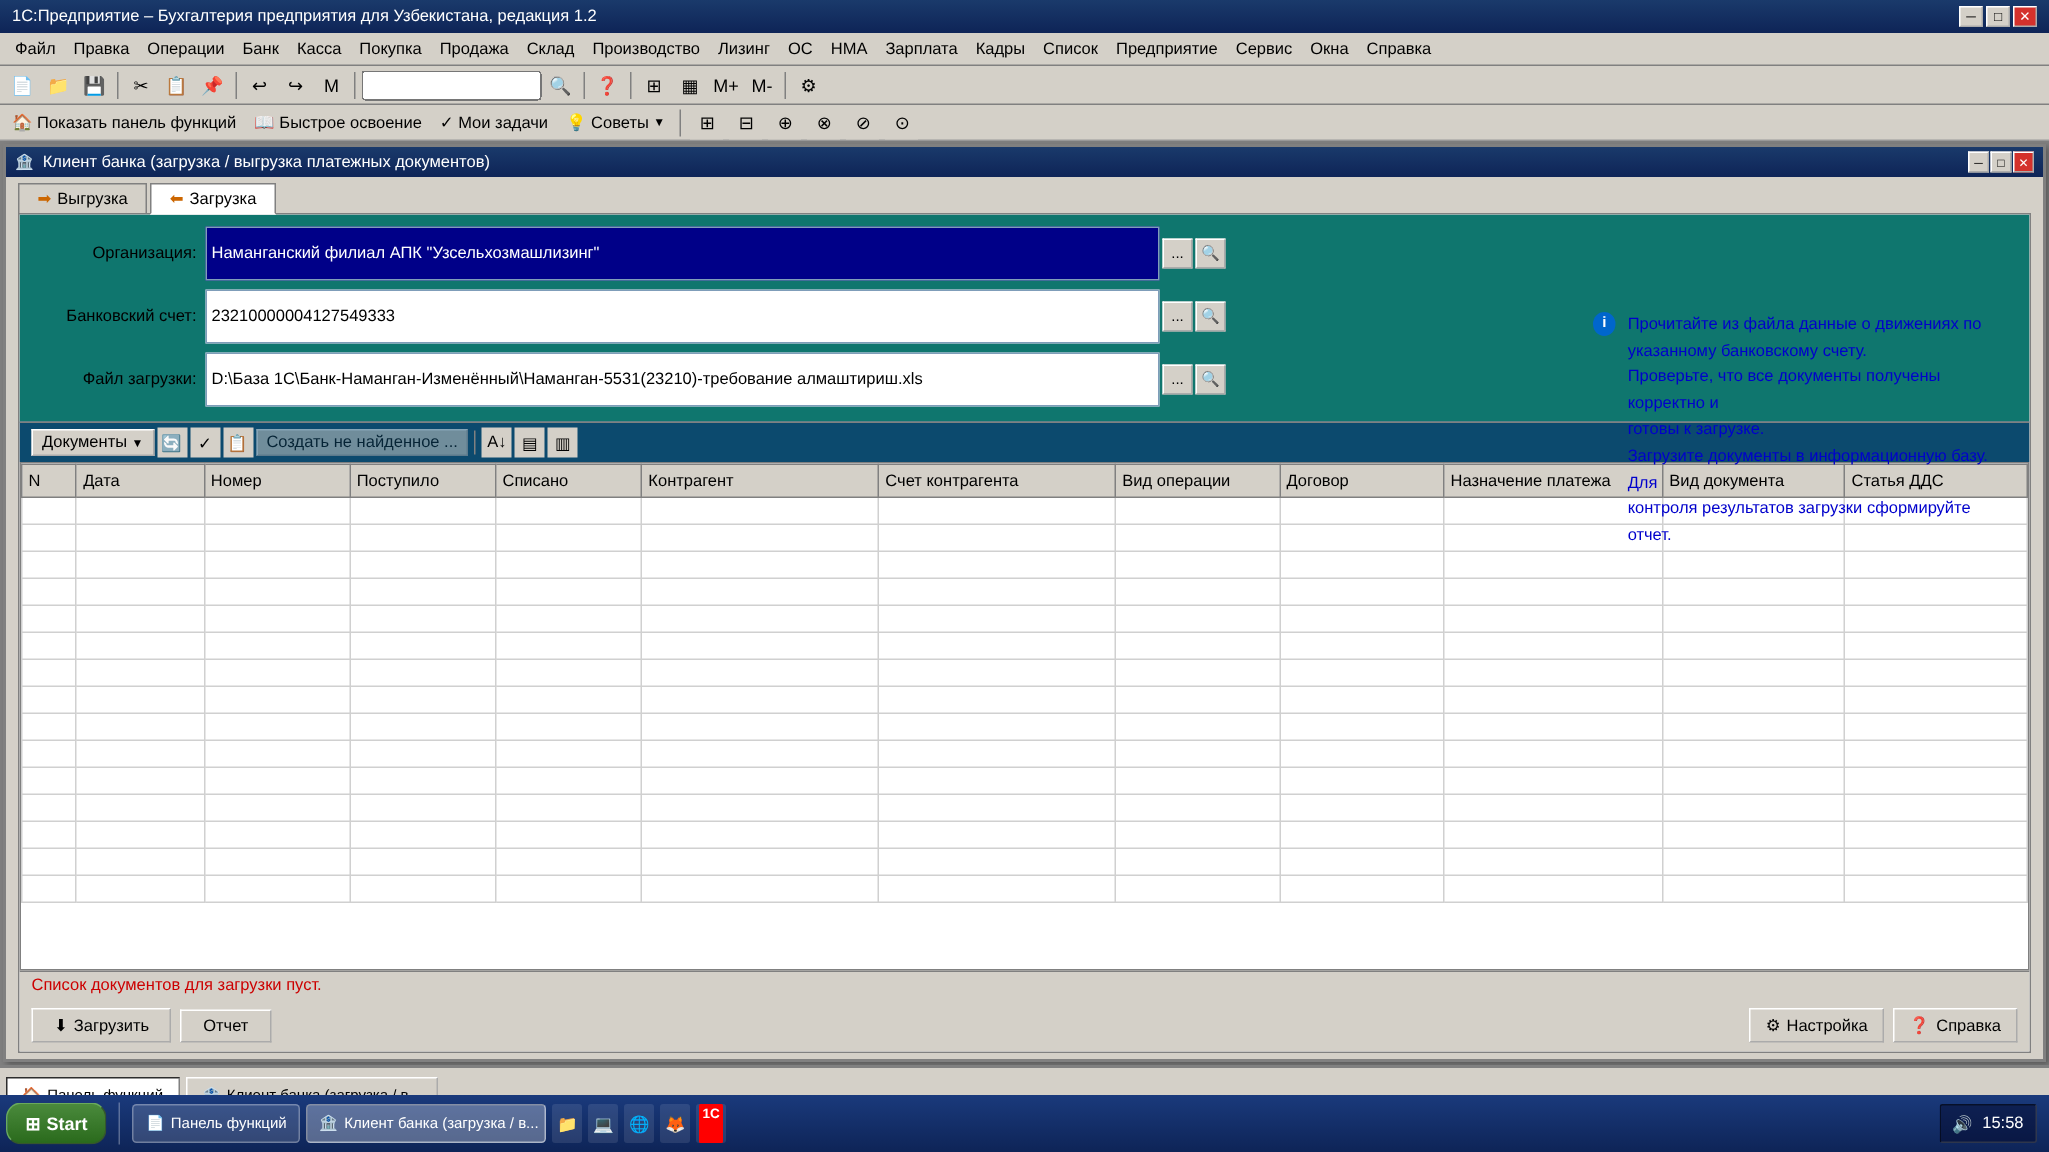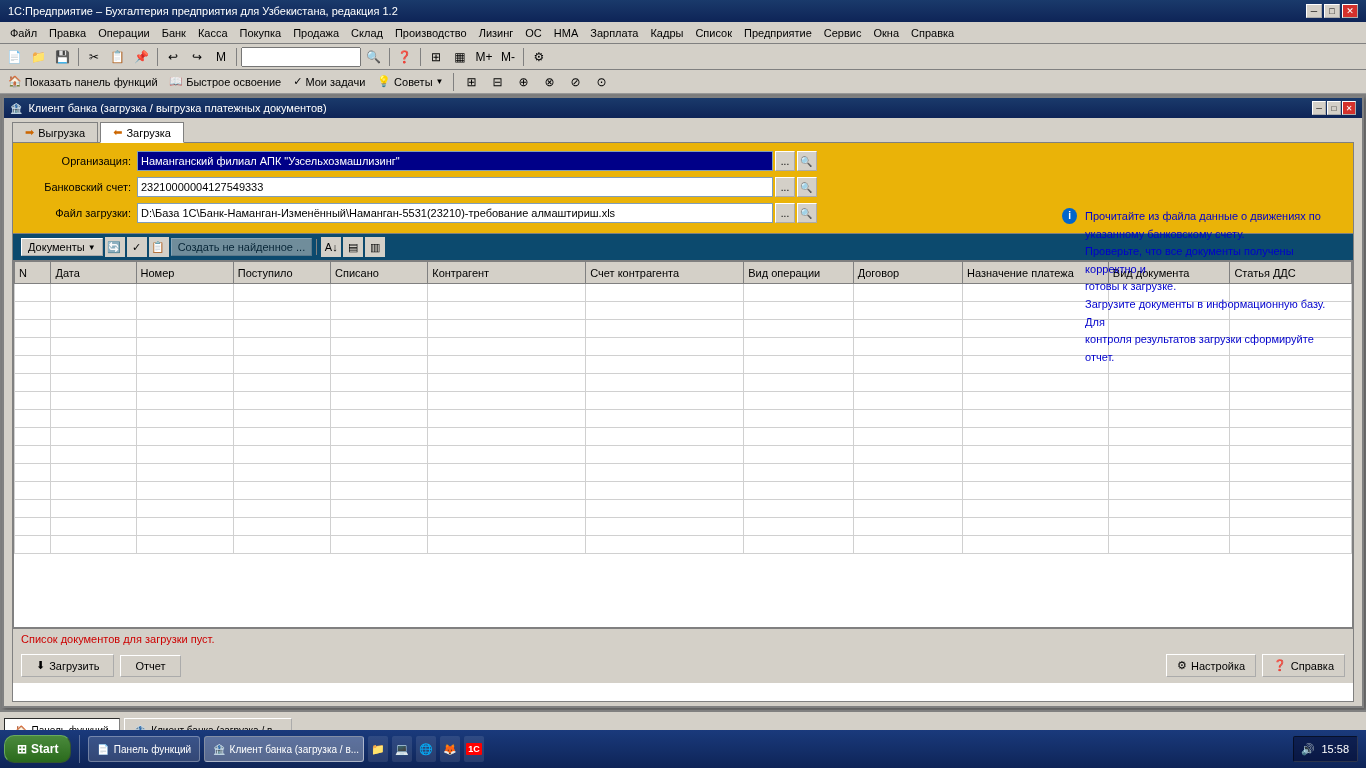--- a/index.html
+++ b/index.html
@@ -168,21 +168,21 @@
       display: flex;
       align-items: center;
       flex: 1;
       max-width: 680px;
       gap: 2px;
     }
     .form-input {
       flex: 1;
       height: 20px;
       border: 1px solid #7f9db9;
-      padding: 1px 3px;
+      padding: 17px 3px;
       font-size: 11px;
       font-family: 'Tahoma', 'Arial', sans-serif;
     }
     .form-input.selected {
       background: #0000aa;
       color: white;
     }
     .form-btn-small {
       width: 20px; height: 20px;
       background: #d4d0c8;
@@ -424,21 +424,21 @@
       width: 1366px;
       height: 768px;
     }
     .mdi-content {
       display: flex;
       flex-direction: column;
       height: calc(100% - 20px);
     }
     .form-area {
       padding: 8px 8px 4px;
-      background: #eab308;
+      background: #0f766e;
     }
   </style>
 </head>
 <body>
 
 <div class="app-window">
 
   <div class="title-bar">
     <span>1С:Предприятие – Бухгалтерия предприятия для Узбекистана, редакция 1.2</span>
     <div class="title-bar-buttons">
@@ -902,21 +902,21 @@
     </div>
     <div class="taskbar-item active">
       <span>🏦</span>
       <span style="font-size:10px;">Клиент банка (загрузка / в...</span>
     </div>
 
     <div style="width:20px;height:26px;background:rgba(255,255,255,0.1);border-radius:2px;display:flex;align-items:center;justify-content:center;cursor:pointer;color:white;">📁</div>
     <div style="width:20px;height:26px;background:rgba(255,255,255,0.1);border-radius:2px;display:flex;align-items:center;justify-content:center;cursor:pointer;color:white;">💻</div>
     <div style="width:20px;height:26px;background:rgba(255,255,255,0.1);border-radius:2px;display:flex;align-items:center;justify-content:center;cursor:pointer;color:white;">🌐</div>
     <div style="width:20px;height:26px;background:rgba(255,255,255,0.1);border-radius:2px;display:flex;align-items:center;justify-content:center;cursor:pointer;color:orange;">🦊</div>
-    <div style="width:20px;height:26px;background:rgba(255,255,255,0.1);border-radius:2px;display:flex;align-items:center;justify-content:center;cursor:pointer;">
+    <div style="width:20px;height:26px;background:rgba(255,255,255,0.1);border-radius:2px;display:flex;justify-content:center;cursor:pointer;">
       <span style="background:red;color:white;font-size:9px;font-weight:bold;padding:1px 2px;border-radius:1px;">1C</span>
     </div>
     <div class="taskbar-right">
       <div class="tray-area">
         <span style="cursor:pointer;">🔊</span>
         <span>15:58</span>
       </div>
     </div>
   </div>
 </div>

